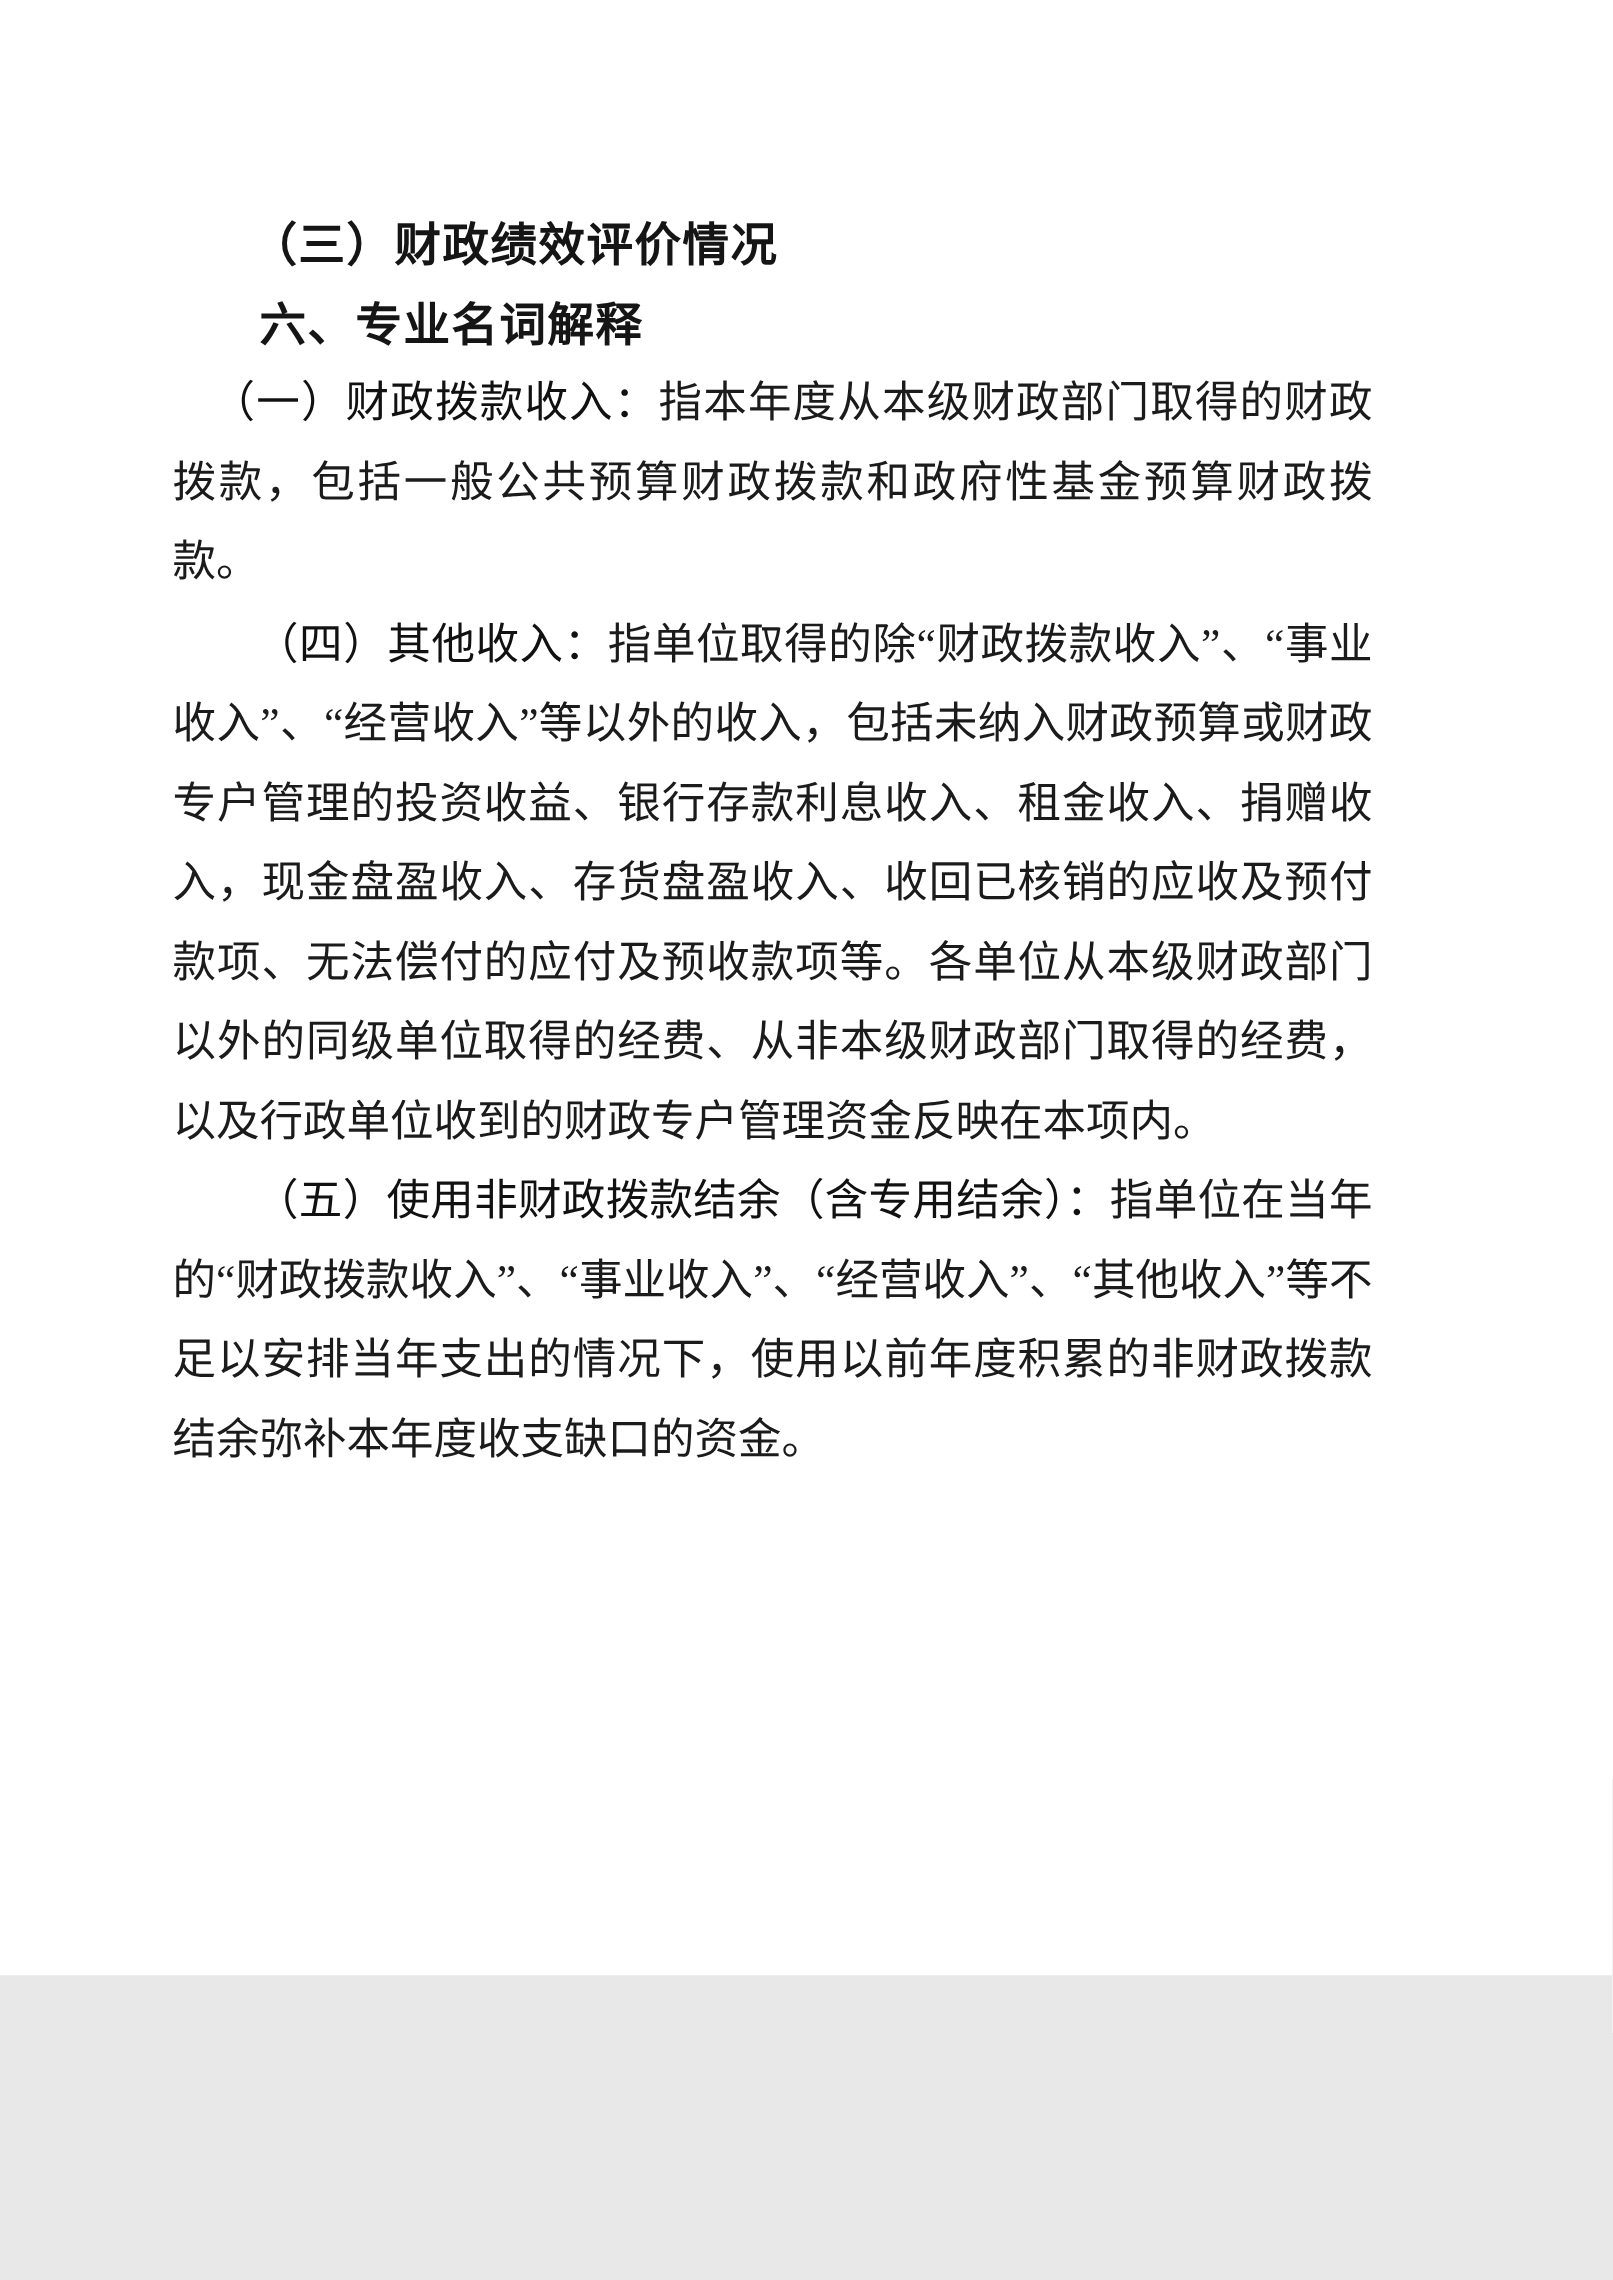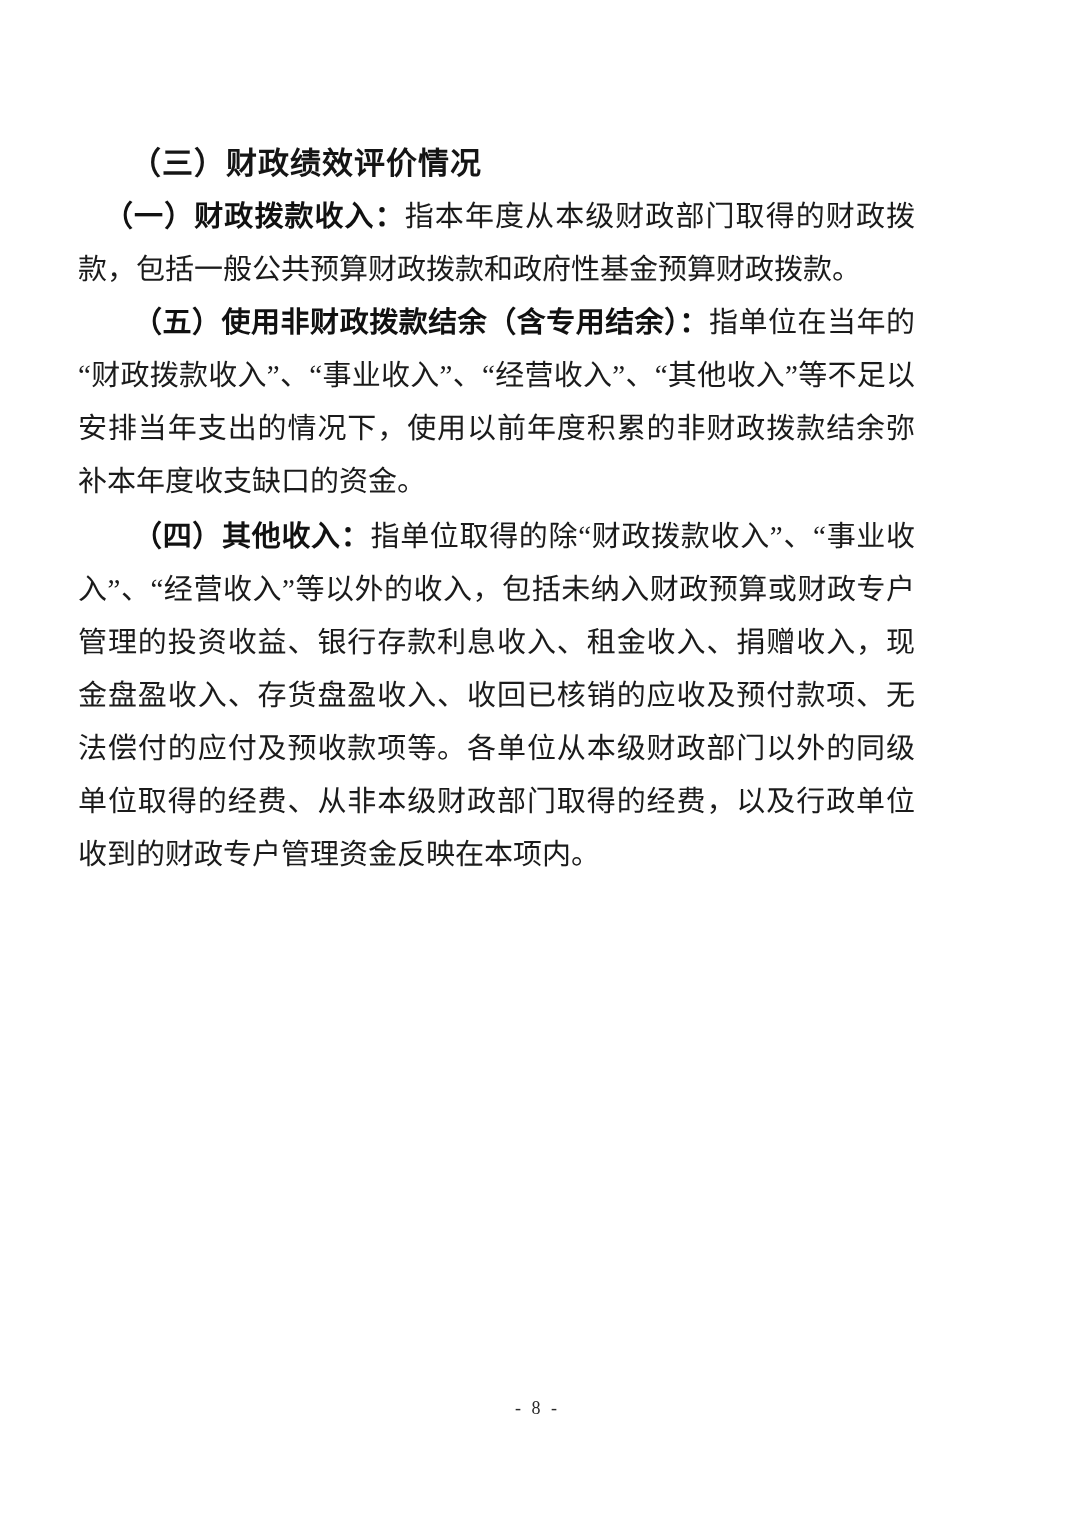--- a/index.html
+++ b/index.html
@@ -3,25 +3,25 @@
 <meta charset="utf-8">
 <style>
   html, body {
     margin: 0;
     padding: 0;
     background: #e8e8e8;
   }
   .page {
     position: relative;
     width: 1075px;
-    height: 1520px;
+    height: 1317px;
     margin: 0 auto;
     background: #ffffff;
     box-sizing: border-box;
-    padding: 137px 160px 0 78px;
+    padding: 137px 160px 0 115px;
     color: #1b1b1b;
     overflow: hidden;
   }
   
   .heading {
     font-family: "Liberation Sans", "DejaVu Sans", sans-serif;
     font-weight: 700;
     font-size: 31px;
     line-height: 53px;
     margin: 0;
@@ -38,21 +38,21 @@
     margin: 0;
     text-align: justify;
     color: #1b1b1b;
   }
   .para.intro { text-indent: 60px; }
   .para.ind-a { text-indent: 26px; }
   .para.ind-b { text-indent: 55px; }
   .para.sp-4 { margin-top: 4px; }
   .para.sp-2 { margin-top: 2px; }
   .lead {
-    font-weight: 700;
+    font-weight: 400;
     color: #111111;
   }
   .pageno {
     position: absolute;
     left: 0;
     right: 0;
     top: 1398px;
     text-align: center;
     font-family: "Liberation Serif", "DejaVu Serif", serif;
     font-size: 18px;
@@ -61,24 +61,25 @@
   }
 </style>
 </head>
 <body>
 
 <div class="page">
 
   <h2 class="heading h-sub">（三）财政绩效评价情况</h2>
 
 
+  <h2 class="heading h-num">六、专业名词解释</h2>
 
   <p class="para ind-a"><span class="lead">（一）财政拨款收入：</span><span>指本年度从本级财政部门取得的财政拨款，包括一般公共预算财政拨款和政府性基金预算财政拨款。</span></p>
 
 
 
+  <p class="para ind-b sp-2"><span class="lead">（四）其他收入：</span><span>指单位取得的除“财政拨款收入”、“事业收入”、“经营收入”等以外的收入，包括未纳入财政预算或财政专户管理的投资收益、银行存款利息收入、租金收入、捐赠收入，现金盘盈收入、存货盘盈收入、收回已核销的应收及预付款项、无法偿付的应付及预收款项等。各单位从本级财政部门以外的同级单位取得的经费、从非本级财政部门取得的经费，以及行政单位收到的财政专户管理资金反映在本项内。</span></p>
+
   <p class="para ind-b"><span class="lead">（五）使用非财政拨款结余（含专用结余）：</span><span>指单位在当年的“财政拨款收入”、“事业收入”、“经营收入”、“其他收入”等不足以安排当年支出的情况下，使用以前年度积累的非财政拨款结余弥补本年度收支缺口的资金。</span></p>
-
-  <p class="para ind-b sp-2"><span class="lead">（四）其他收入：</span><span>指单位取得的除“财政拨款收入”、“事业收入”、“经营收入”等以外的收入，包括未纳入财政预算或财政专户管理的投资收益、银行存款利息收入、租金收入、捐赠收入，现金盘盈收入、存货盘盈收入、收回已核销的应收及预付款项、无法偿付的应付及预收款项等。各单位从本级财政部门以外的同级单位取得的经费、从非本级财政部门取得的经费，以及行政单位收到的财政专户管理资金反映在本项内。</span></p>
 
   <div class="pageno">- 8 -</div>
 
 </div>
 
 </body></html>

